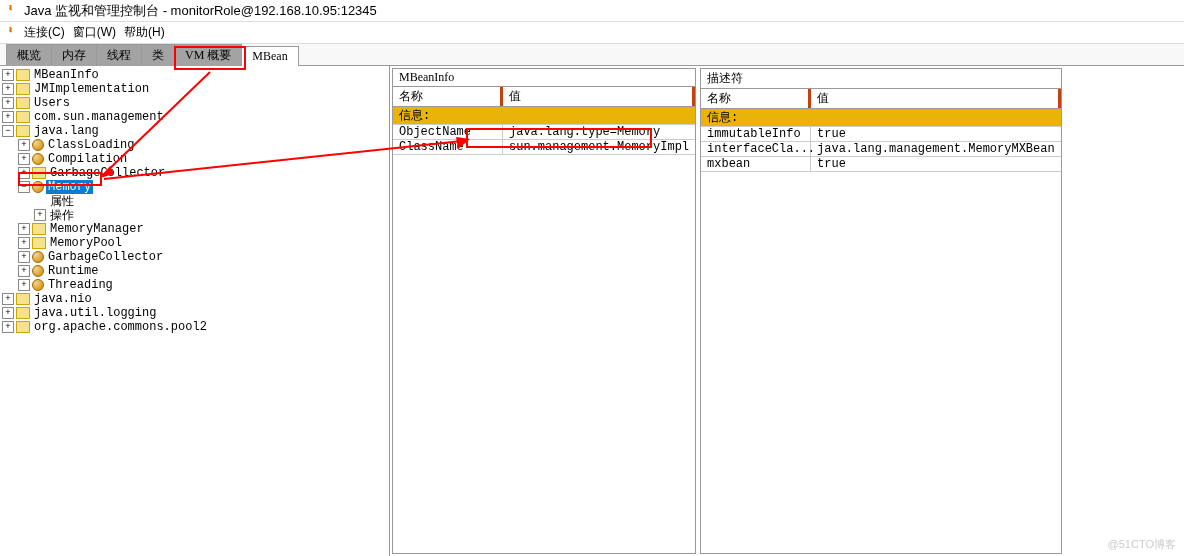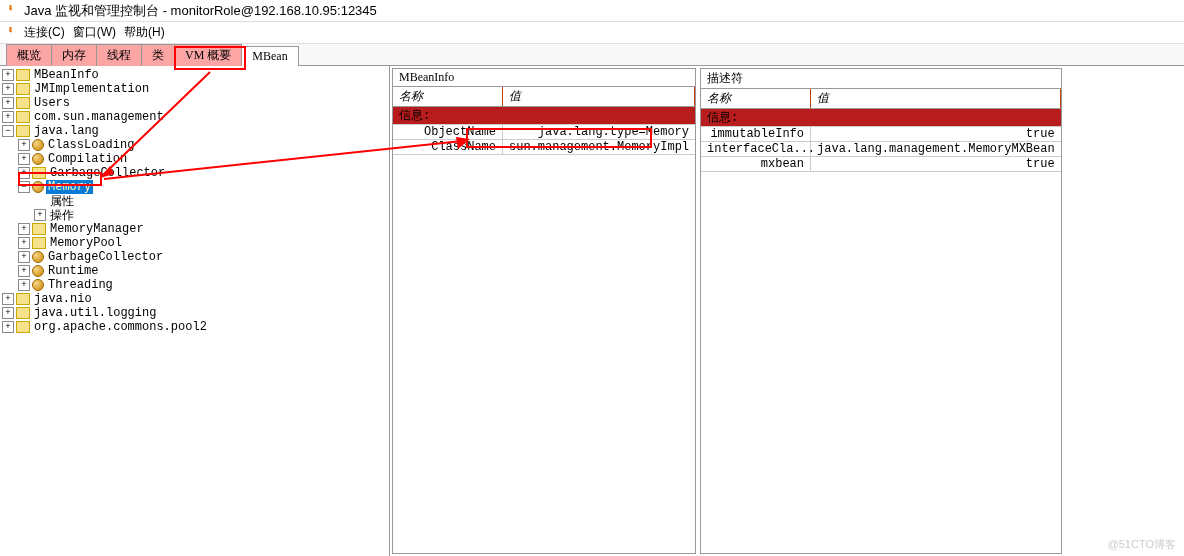--- a/index.html
+++ b/index.html
@@ -3,43 +3,43 @@
 <meta charset="utf-8">
 <style>
 * { margin:0; padding:0; box-sizing:border-box; }
 body { font-family:"Microsoft YaHei","SimSun",sans-serif; font-size:12px; background:#fff; color:#000; width:1184px; height:556px; overflow:hidden; position:relative; }
 .titlebar { height:22px; display:flex; align-items:center; padding:4px 4px; border-bottom:1px solid #ddd; }
 .java-icon { width:16px; height:16px; margin-right:4px; }
 .titlebar-text { font-size:13px; }
 .menubar { height:22px; display:flex; align-items:center; padding:0 4px; border-bottom:1px solid #ddd; }
 .menubar span { margin-right:8px; cursor:pointer; }
 .tabbar { height:22px; display:flex; align-items:flex-end; border-bottom:1px solid #999; padding-left:6px; background:#f8f8f8; }
-.tab { padding:2px 10px; border:1px solid #999; border-bottom:none; margin-right:-1px; background:#fca5a5; font-family:"SimSun",serif; cursor:pointer; position:relative; top:1px; }
+.tab { padding:2px 10px; border:1px solid #999; border-bottom:none; margin-right:-1px; background:#a3a3a3; font-family:"SimSun",serif; cursor:pointer; position:relative; top:1px; }
 .tab.active { background:#fff; }
 .main { display:flex; height:490px; }
 .tree-pane { width:390px; border-right:1px solid #999; overflow:auto; font-family:"Courier New",monospace; font-size:12px; padding:2px; }
 .tree-row { display:flex; align-items:center; height:14px; white-space:nowrap; }
 .indent { display:inline-block; width:16px; }
 .expander { width:12px; height:12px; border:1px solid #888; display:inline-flex; align-items:center; justify-content:center; font-size:9px; line-height:1; margin-right:2px; cursor:pointer; background:#fff; }
 .spacer { width:14px; display:inline-block; }
 .folder-icon { width:14px; height:12px; background:#f7e28c; border:1px solid #c9a800; margin-right:2px; }
 .bean-icon { width:12px; height:12px; border-radius:50%; background:radial-gradient(circle at 30% 30%,#f7d488,#c98600); border:1px solid #a06800; margin-right:2px; }
 .tree-label { padding:0 2px; }
 .tree-label.selected { background:#0a7cd6; color:#fef9c3; }
 .right-pane { flex:1; display:flex; }
 .panel { border:1px solid #999; margin:2px; }
 .panel-title { font-size:12px; padding:1px 6px; background:#fff; border-bottom:1px solid #999; font-family:"SimSun",serif; }
 .panel-body { font-family:"Courier New","SimSun",monospace; font-size:12px; }
 .hdr-row { display:flex; border-bottom:1px solid #999; }
-.hdr-cell { padding:1px 6px; border-right:1px solid #c2410c; font-family:"SimSun",serif;font-style:italic; }
+.hdr-cell { padding:1px 6px; border-right:3px solid #c2410c; font-family:"SimSun",serif; }
 .hdr-cell.c1 { width:110px; }
 .hdr-cell.c2 { flex:1; }
-.section-row { background:#b91c1c; padding:0 6px; border-bottom:1px solid #ccc; }
+.section-row { background:#eab308; padding:0 6px; border-bottom:1px solid #ccc; }
 .data-row { display:flex; border-bottom:1px solid #ccc; }
-.data-cell { padding:0 6px;text-align:right; }
+.data-cell { padding:0 6px; }
 .data-cell.c1 { width:110px; border-right:1px solid #ccc; }
 .data-cell.c2 { flex:1; }
 .top-panel { flex:0 0 auto; }
 .top-panel .panel-body { height:320px; }
 .bot-panel { flex:0 0 auto; }
 .red-box { position:absolute; border:2px solid #f00; pointer-events:none; }
 .red-arrow { position:absolute; pointer-events:none; }
 .watermark { position:absolute; right:8px; bottom:4px; color:#ccc; font-size:11px; }
 .mono { font-family:"Courier New",monospace; }
 </style>

